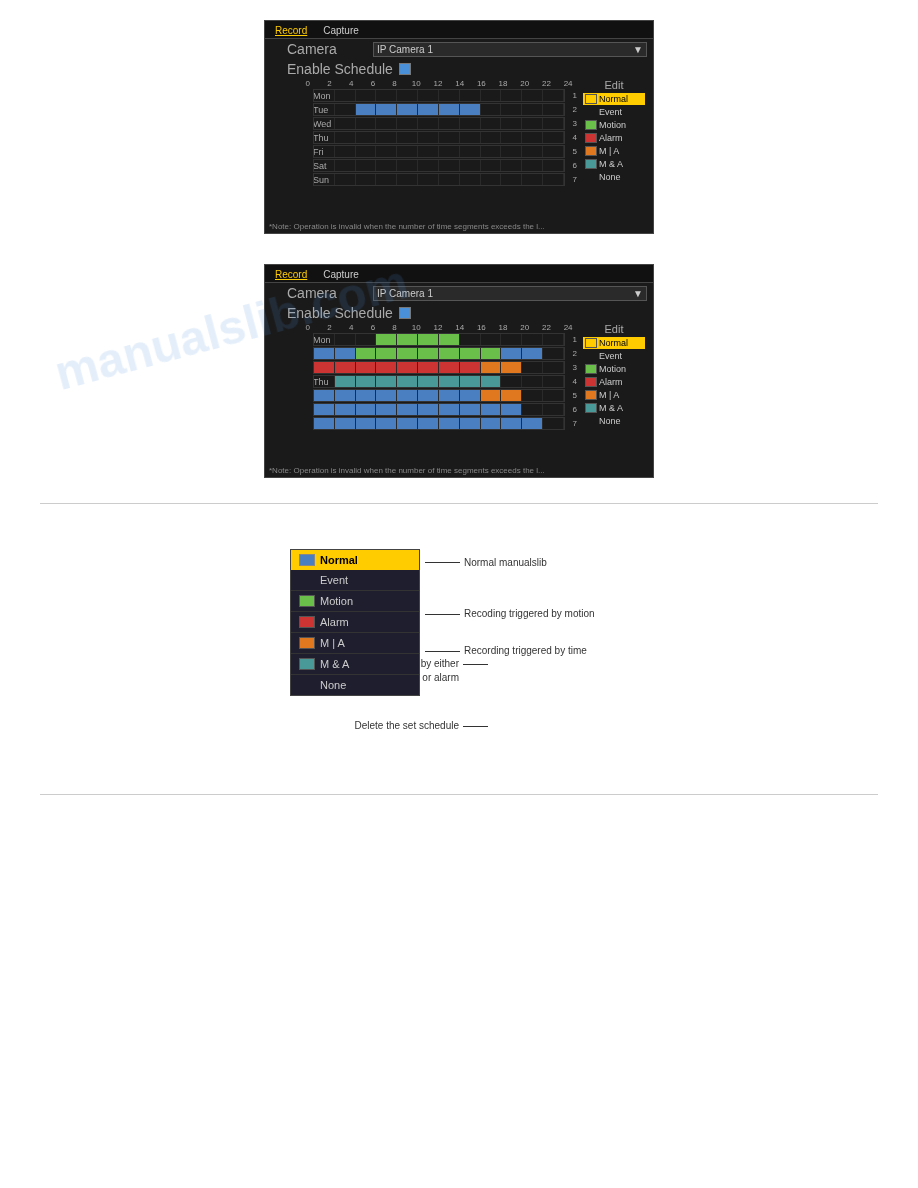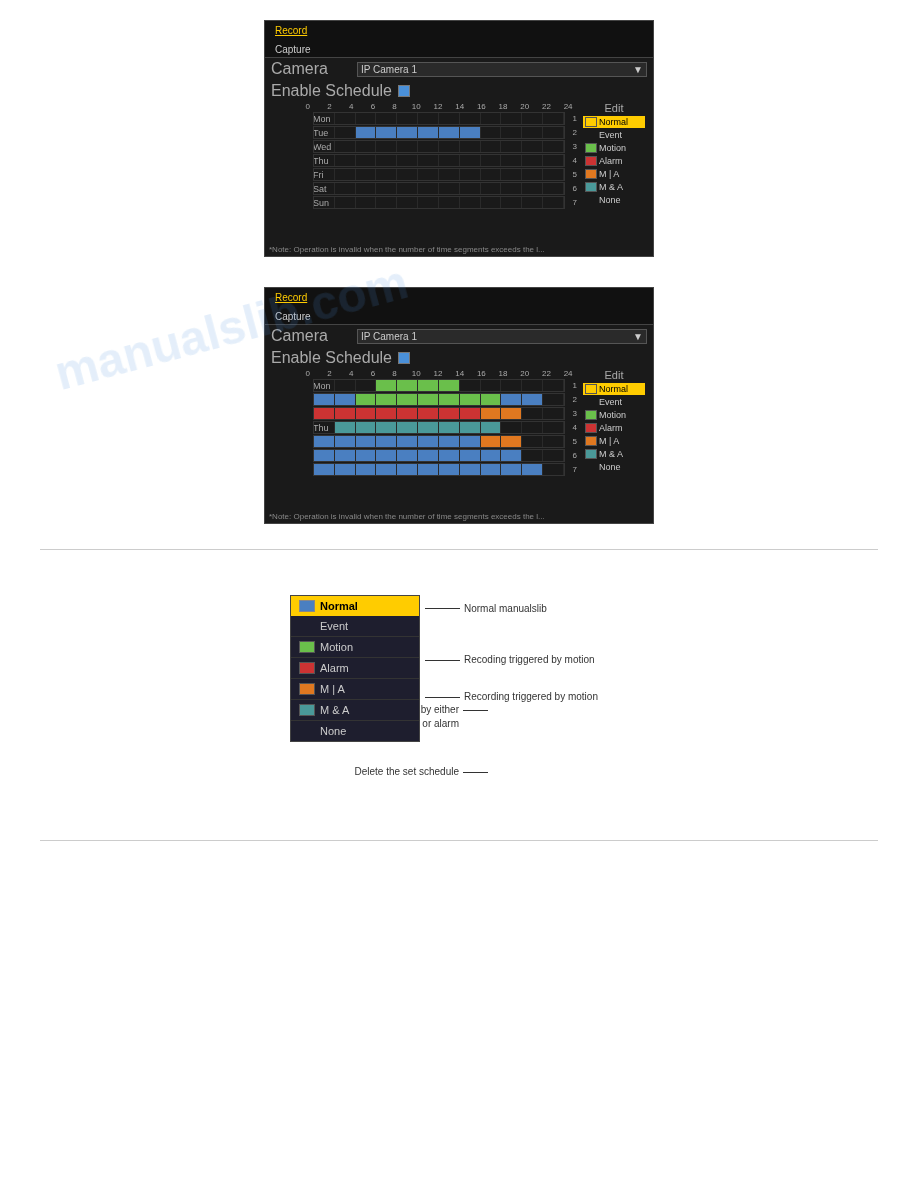--- a/index.html
+++ b/index.html
@@ -27,21 +27,20 @@
       color: #ccc;
       font-size: 10px;
     }
 
     .panel-tabs {
       display: flex;
       background: #111;
       border-bottom: 1px solid #444;
       padding: 2px 4px 0 4px;
       gap: 4px;
-      flex-direction: column;
     }
 
     .panel-tab {
       padding: 2px 6px;
       cursor: pointer;
       font-size: 10px;
       color: #ccc;
     }
 
     .panel-tab.active {
@@ -51,22 +50,23 @@
 
     .panel-row {
       display: flex;
       align-items: center;
       padding: 2px 6px;
       gap: 6px;
     }
 
     .panel-label {
       color: #aaa;
-      font-size: 16px;
+      font-size: 14px;
       min-width: 80px;
+      margin-left: 16px;
     }
 
     .panel-select {
       flex: 1;
       background: #2a2a2a;
       border: 1px solid #555;
       color: #ccc;
       font-size: 10px;
       padding: 1px 3px;
       display: flex;
@@ -685,21 +685,21 @@
     <span style="font-size:10px;color:#333;">Normal manualslib</span>
   </div>
 
   <div style="position:absolute;left:425px;top:88px;display:flex;align-items:flex-start;gap:4px;">
     <div style="width:35px;height:1px;background:#333;margin-top:7px;"></div>
     <span style="font-size:10px;color:#333;max-width:150px;line-height:1.4;">Recoding triggered by motion</span>
   </div>
 
   <div style="position:absolute;left:425px;top:125px;display:flex;align-items:flex-start;gap:4px;">
     <div style="width:35px;height:1px;background:#333;margin-top:7px;"></div>
-    <span style="font-size:10px;color:#333;max-width:150px;line-height:1.4;">Recording triggered by motion</span>
+    <span style="font-size:10px;color:#333;max-width:150px;line-height:1.4;">Recording triggered by time</span>
   </div>
 
 
   <div style="position:absolute;right:430px;top:138px;display:flex;flex-direction:row-reverse;align-items:flex-start;gap:4px;">
     <div style="width:25px;height:1px;background:#333;margin-top:7px;"></div>
     <span style="font-size:10px;color:#333;max-width:130px;line-height:1.4;text-align:right;">Recoding triggred by either motion or alarm</span>
   </div>
 
   <div style="position:absolute;right:430px;top:200px;display:flex;flex-direction:row-reverse;align-items:flex-start;gap:4px;">
     <div style="width:25px;height:1px;background:#333;margin-top:7px;"></div>

